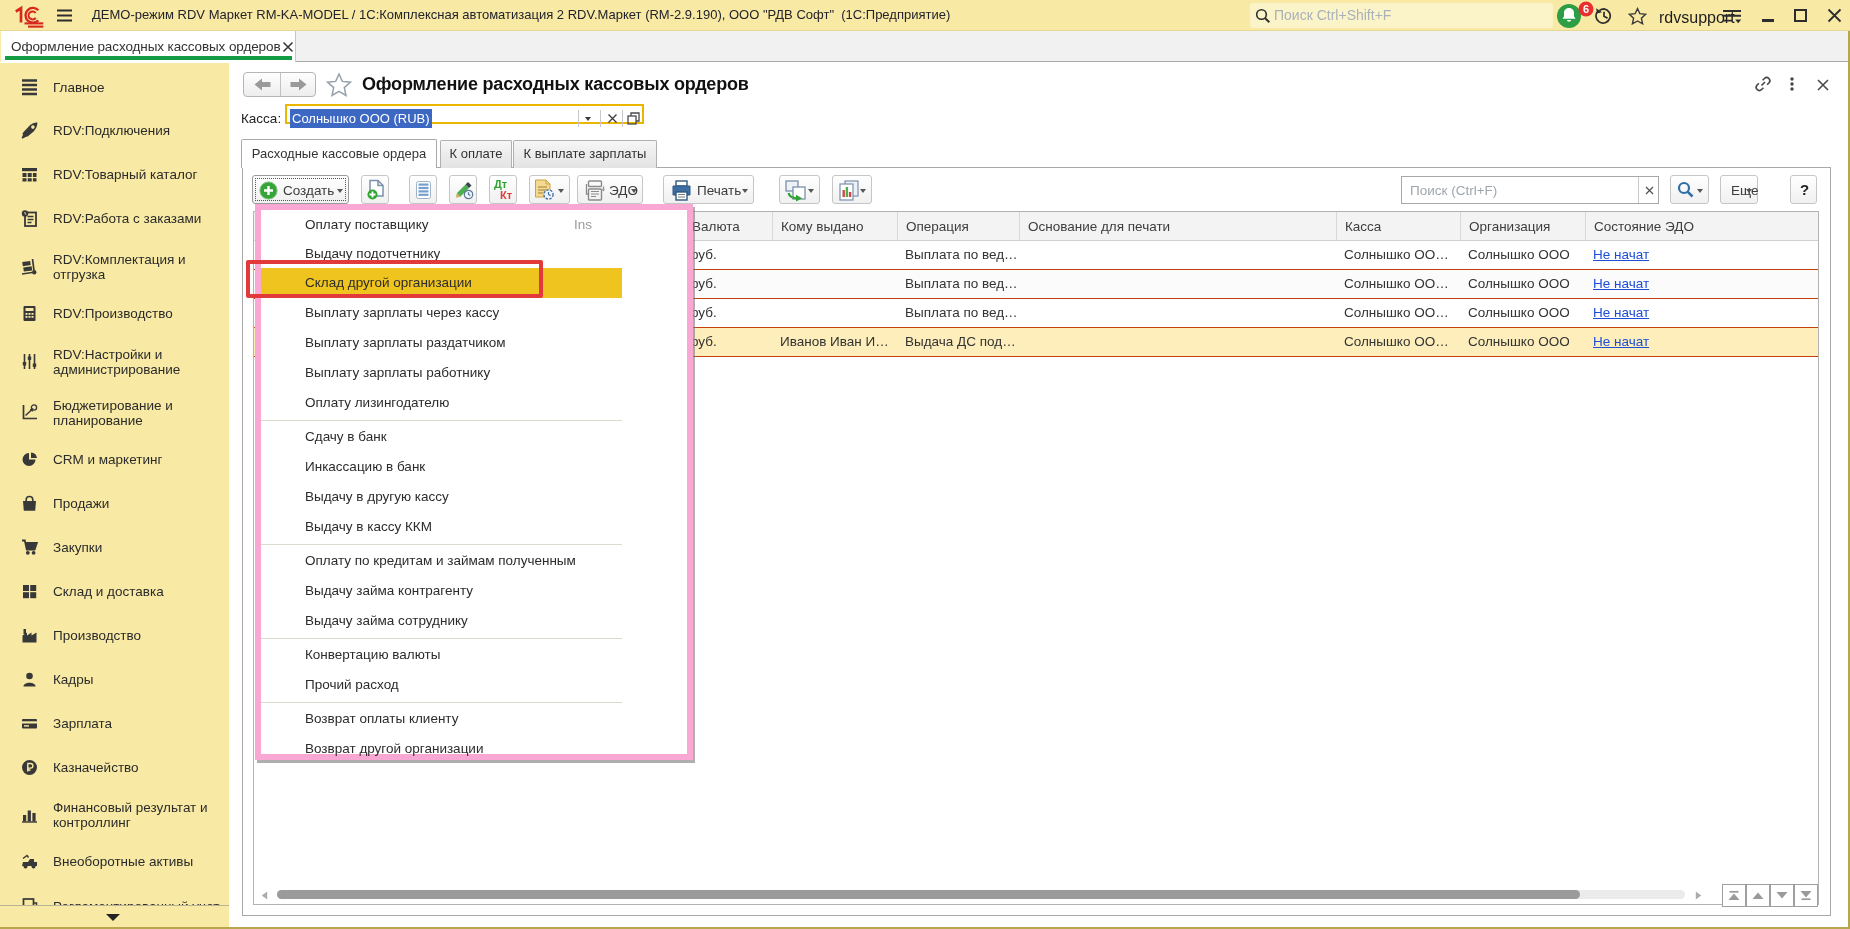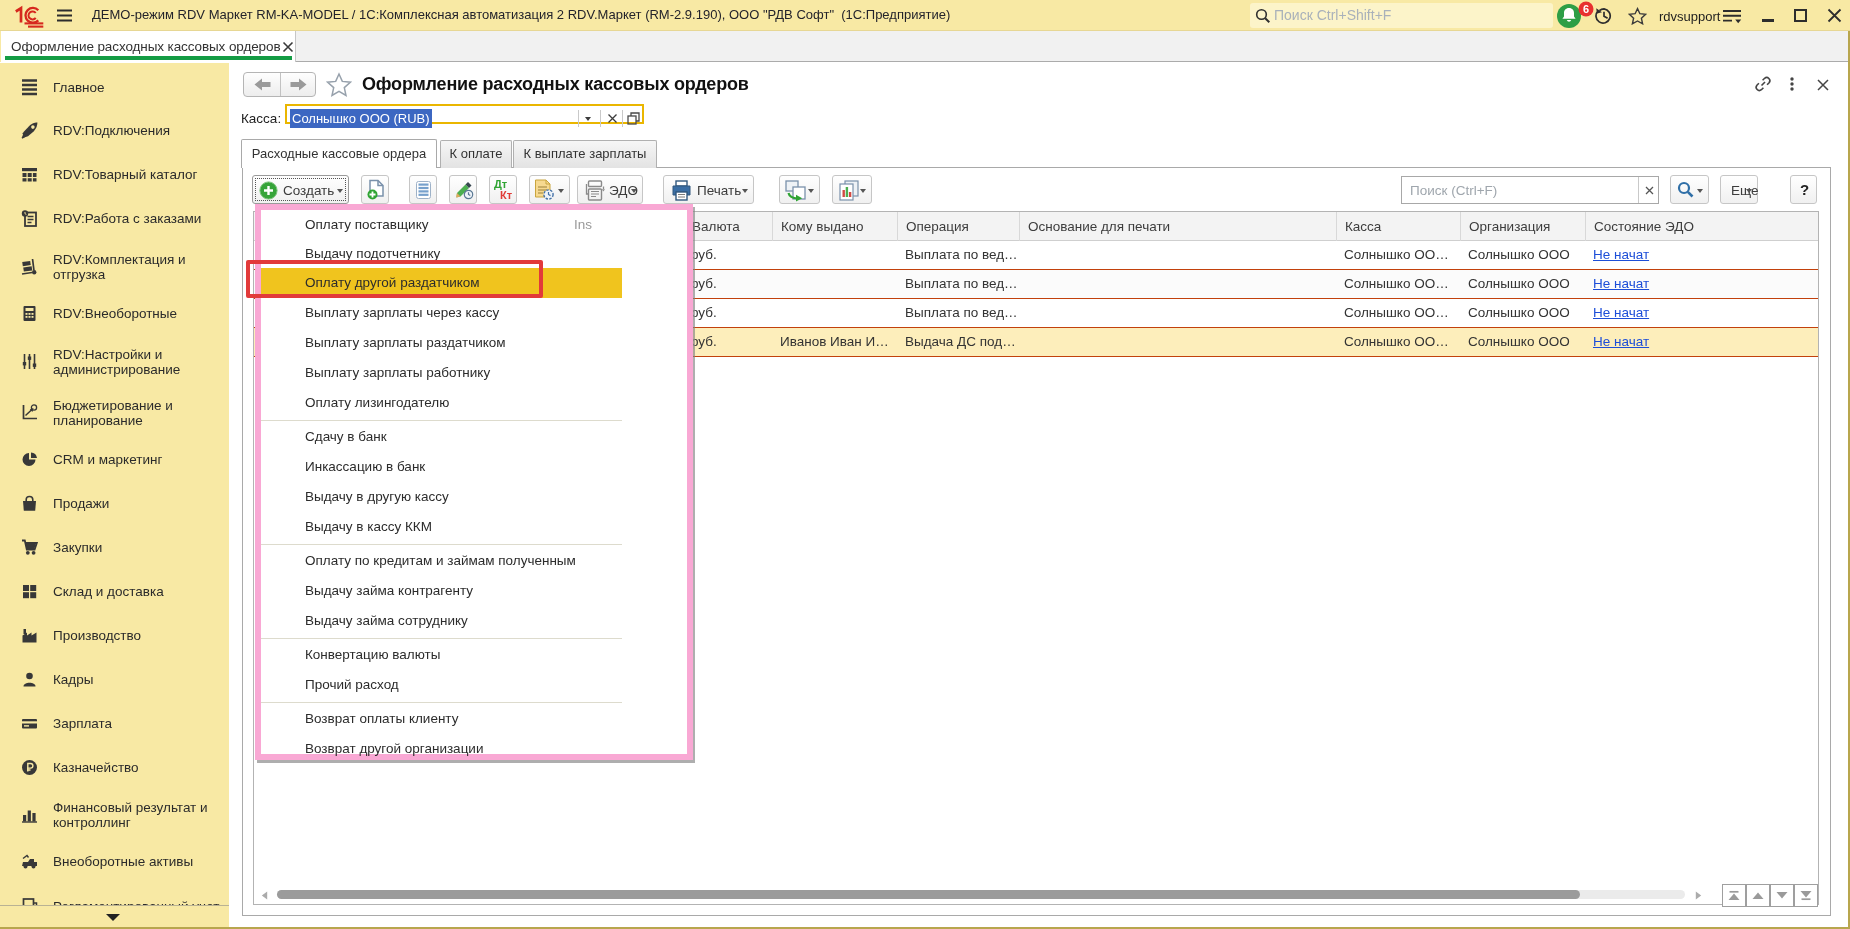--- a/index.html
+++ b/index.html
@@ -90,21 +90,21 @@
     <text x="30" y="11.6" font-size="11" font-weight="bold" fill="#fff" text-anchor="middle" font-family="Liberation Sans">6</text>
   </svg>
   <svg class="abs" style="left:1595px;top:7px" width="18" height="18" viewBox="0 0 18 18">
     <path d="M3.2 3.8 A7.1 7.1 0 1 0 9 1.9 A7.3 7.3 0 0 0 4.4 3.6" stroke="#2d2d2d" stroke-width="1.7" fill="none"></path>
     <path d="M1.2 1.2 L2 6.5 L7 5.2 Z" fill="#2d2d2d"></path>
     <path d="M9 4.8 V9.2 L12.6 11.3" stroke="#2d2d2d" stroke-width="1.7" fill="none"></path>
   </svg>
   <svg class="abs" style="left:1628px;top:7px" width="19" height="18" viewBox="0 0 19 18">
     <path d="M9.5 1.6 L11.9 6.7 L17.6 7.3 L13.4 11.2 L14.6 16.8 L9.5 14 L4.4 16.8 L5.6 11.2 L1.4 7.3 L7.1 6.7 Z" stroke="#3a3a3a" stroke-width="1.4" fill="none"></path>
   </svg>
-  <div class="abs" style="left:1659px;top:9px;font-size:13px;color:#1e1e1e">rdvsupport</div>
+  <div class="abs" style="left:1659px;top:9px;font-size:16px;color:#1e1e1e">rdvsupport</div>
   <svg class="abs" style="left:1723px;top:10px" width="19" height="14" viewBox="0 0 19 14">
     <path d="M0 1 H18 M0 5.8 H18 M0 10.6 H9" stroke="#2d2d2d" stroke-width="1.9"></path>
     <path d="M12.2 9.6 L18.2 9.6 L15.2 13.2 Z" fill="#2d2d2d"></path>
   </svg>
   <div class="abs" style="left:1762px;top:19px;width:12px;height:3px;background:#2d2d2d"></div>
   <div class="abs" style="left:1794px;top:9px;width:13px;height:13px;border:2px solid #2d2d2d"></div>
   <svg class="abs" style="left:1827px;top:8px" width="15" height="15" viewBox="0 0 15 15">
     <path d="M1.5 1.5 L13.5 13.5 M13.5 1.5 L1.5 13.5" stroke="#2d2d2d" stroke-width="1.8"></path>
   </svg>
 </div>
@@ -159,21 +159,21 @@
       <rect x="4.5" y="3" width="8" height="3" fill="#f8e9a4"></rect>
       <g fill="#f8e9a4">
         <rect x="4.5" y="8" width="2" height="1.8"></rect>
         <rect x="7.5" y="8" width="2" height="1.8"></rect>
         <rect x="10.5" y="8" width="2" height="1.8"></rect>
         <rect x="4.5" y="11" width="2" height="1.8"></rect>
         <rect x="7.5" y="11" width="2" height="1.8"></rect>
         <rect x="10.5" y="11" width="2" height="1.8"></rect>
       </g>
     </svg>
-  <div class="sit" style="top:243px">RDV:Внеоборотные</div>
+  <div class="sit" style="top:243px">RDV:Производство</div>
   <svg class="sic" style="top:290px" viewBox="0 0 17 17">
       <path d="M3.5 1 V16 M8.5 1 V16 M13.5 1 V16" stroke="#383838" stroke-width="1.6"></path>
       <rect x="1.8" y="9" width="3.4" height="3.4" fill="#383838"></rect>
       <rect x="6.8" y="3.5" width="3.4" height="3.4" fill="#383838"></rect>
       <rect x="11.8" y="10.5" width="3.4" height="3.4" fill="#383838"></rect>
     </svg>
   <div class="sit" style="top:284px">RDV:Настройки и<br>администрирование</div>
   <svg class="sic" style="top:341px" viewBox="0 0 17 17">
       <path d="M2.5 1 V14.5 H16" stroke="#383838" stroke-width="1.7" fill="none"></path>
       <path d="M4.5 11.5 L11 5.5" stroke="#383838" stroke-width="1.5"></path>
@@ -477,21 +477,21 @@
         <path d="M11 13.5 L16.5 7 H5.5 Z" fill="#9a9a9a"></path>
       </svg></div>
   <div class="navb" style="left:1794px"><svg width="22" height="21" viewBox="0 0 22 21">
         <path d="M11 12.5 L16.5 6 H5.5 Z" fill="#9a9a9a"></path>
         <path d="M6.5 14.2 H15.5" stroke="#9a9a9a" stroke-width="1.7"></path>
       </svg></div>
 </div>
 <div id="menu">
   <div class="mi" style="top:0">Оплату поставщику<span style="position:absolute;right:30px;color:#9a9a9a">Ins</span></div>
   <div class="mi" style="top:29px">Выдачу подотчетнику</div>
-  <div class="mi" style="top:58px;background:#f0c41e">Оплату другой раздатчиком</div>
+  <div class="mi" style="top:58px;background:#f0c41e">Склад другой организации</div>
   <div class="mi" style="top:88px">Выплату зарплаты через кассу</div>
   <div class="mi" style="top:118px">Выплату зарплаты раздатчиком</div>
   <div class="mi" style="top:148px">Выплату зарплаты работнику</div>
   <div class="mi" style="top:178px">Оплату лизингодателю</div>
   <div class="msep" style="top:210px"></div>
   <div class="mi" style="top:212px">Сдачу в банк</div>
   <div class="mi" style="top:242px">Инкассацию в банк</div>
   <div class="mi" style="top:272px">Выдачу в другую кассу</div>
   <div class="mi" style="top:302px">Выдачу в кассу ККМ</div>
   <div class="msep" style="top:334px"></div>

